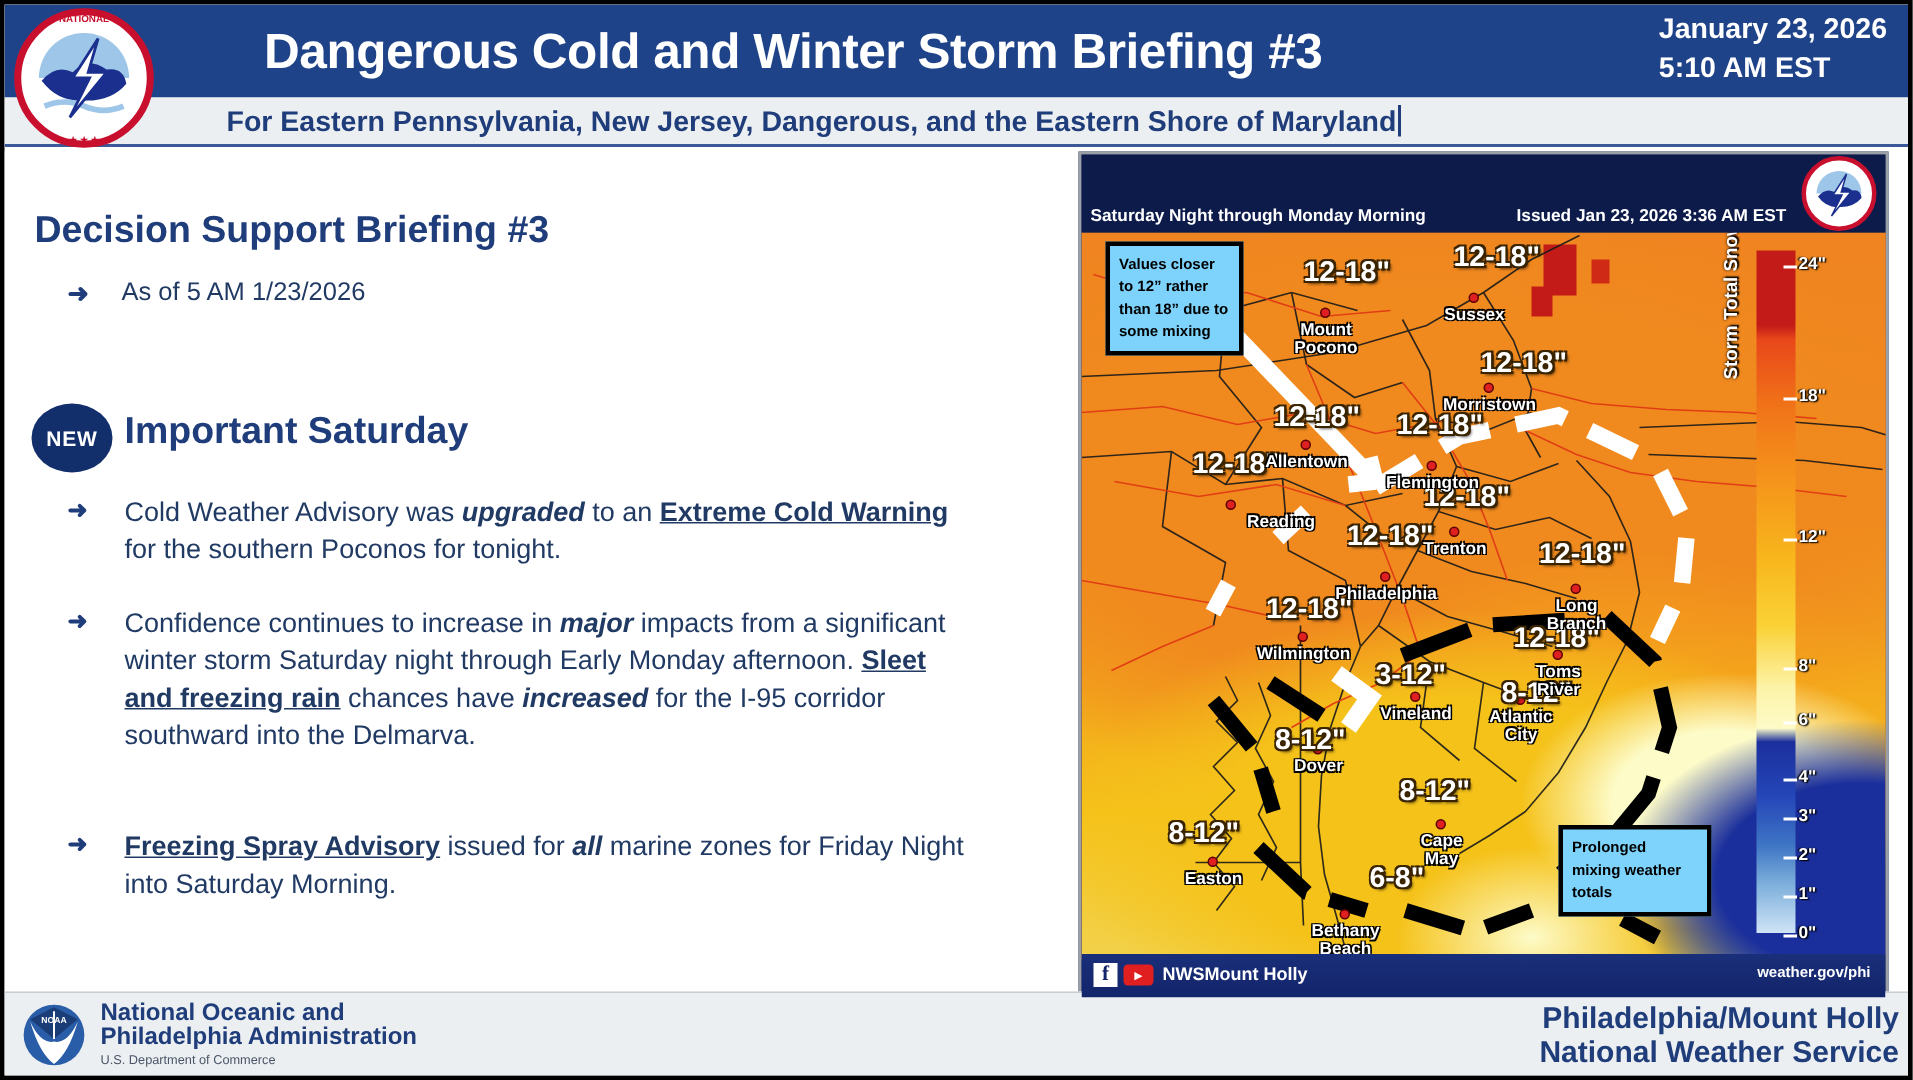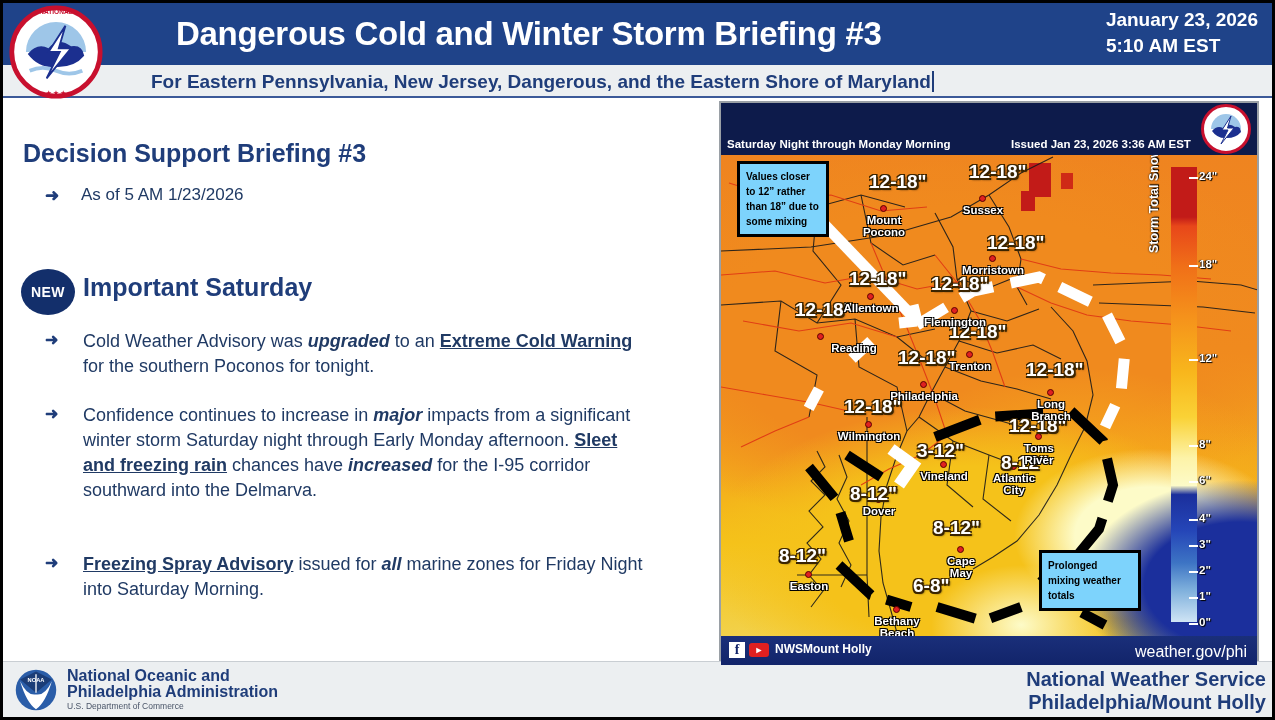--- a/index.html
+++ b/index.html
@@ -308,21 +308,21 @@
     border-radius: 3px;
     color: #ffffff; font-size: 9px;
     text-align: center; line-height: 14px;
   }
   #social-handle {
     position: absolute; left: 54px; top: 6px;
     color: #ffffff; font-size: 12px; font-weight: bold;
   }
   #map-url {
     position: absolute; right: 10px; top: 7px;
-    color: #ffffff; font-size: 16px; font-weight: normal;
+    color: #ffffff; font-size: 10px; font-weight: bold;
   }
 
   
   #footer-bar {
     position: absolute; left: 0; bottom: 0;
     width: 1275px; height: 56px;
     background: #eceff1;
     border-top: 1px solid #c9ced3;
   }
   #noaa-logo { position: absolute; left: 10px; top: 6px; width: 46px; height: 44px; }
@@ -594,18 +594,18 @@
         <path d="M14 30 Q30 64 50 60 Q70 64 86 30 Q72 78 50 94 Q28 78 14 30 Z" fill="#ffffff"></path>
         <text x="50" y="32" font-size="13" fill="#ffffff" text-anchor="middle" font-weight="bold" font-family="Liberation Sans, sans-serif">NOAA</text>
       </svg>
     </div>
     <div id="noaa-text">
       <div>National Oceanic and</div>
       <div>Philadelphia Administration</div>
     </div>
     <div id="noaa-dept">U.S. Department of Commerce</div>
     <div id="footer-right">
+      <div>Philadelphia/Mount Holly</div>
       <div>National Weather Service</div>
-      <div>Philadelphia/Mount Holly</div>
     </div>
   </div>
 
 </div>
 
 </body></html>

